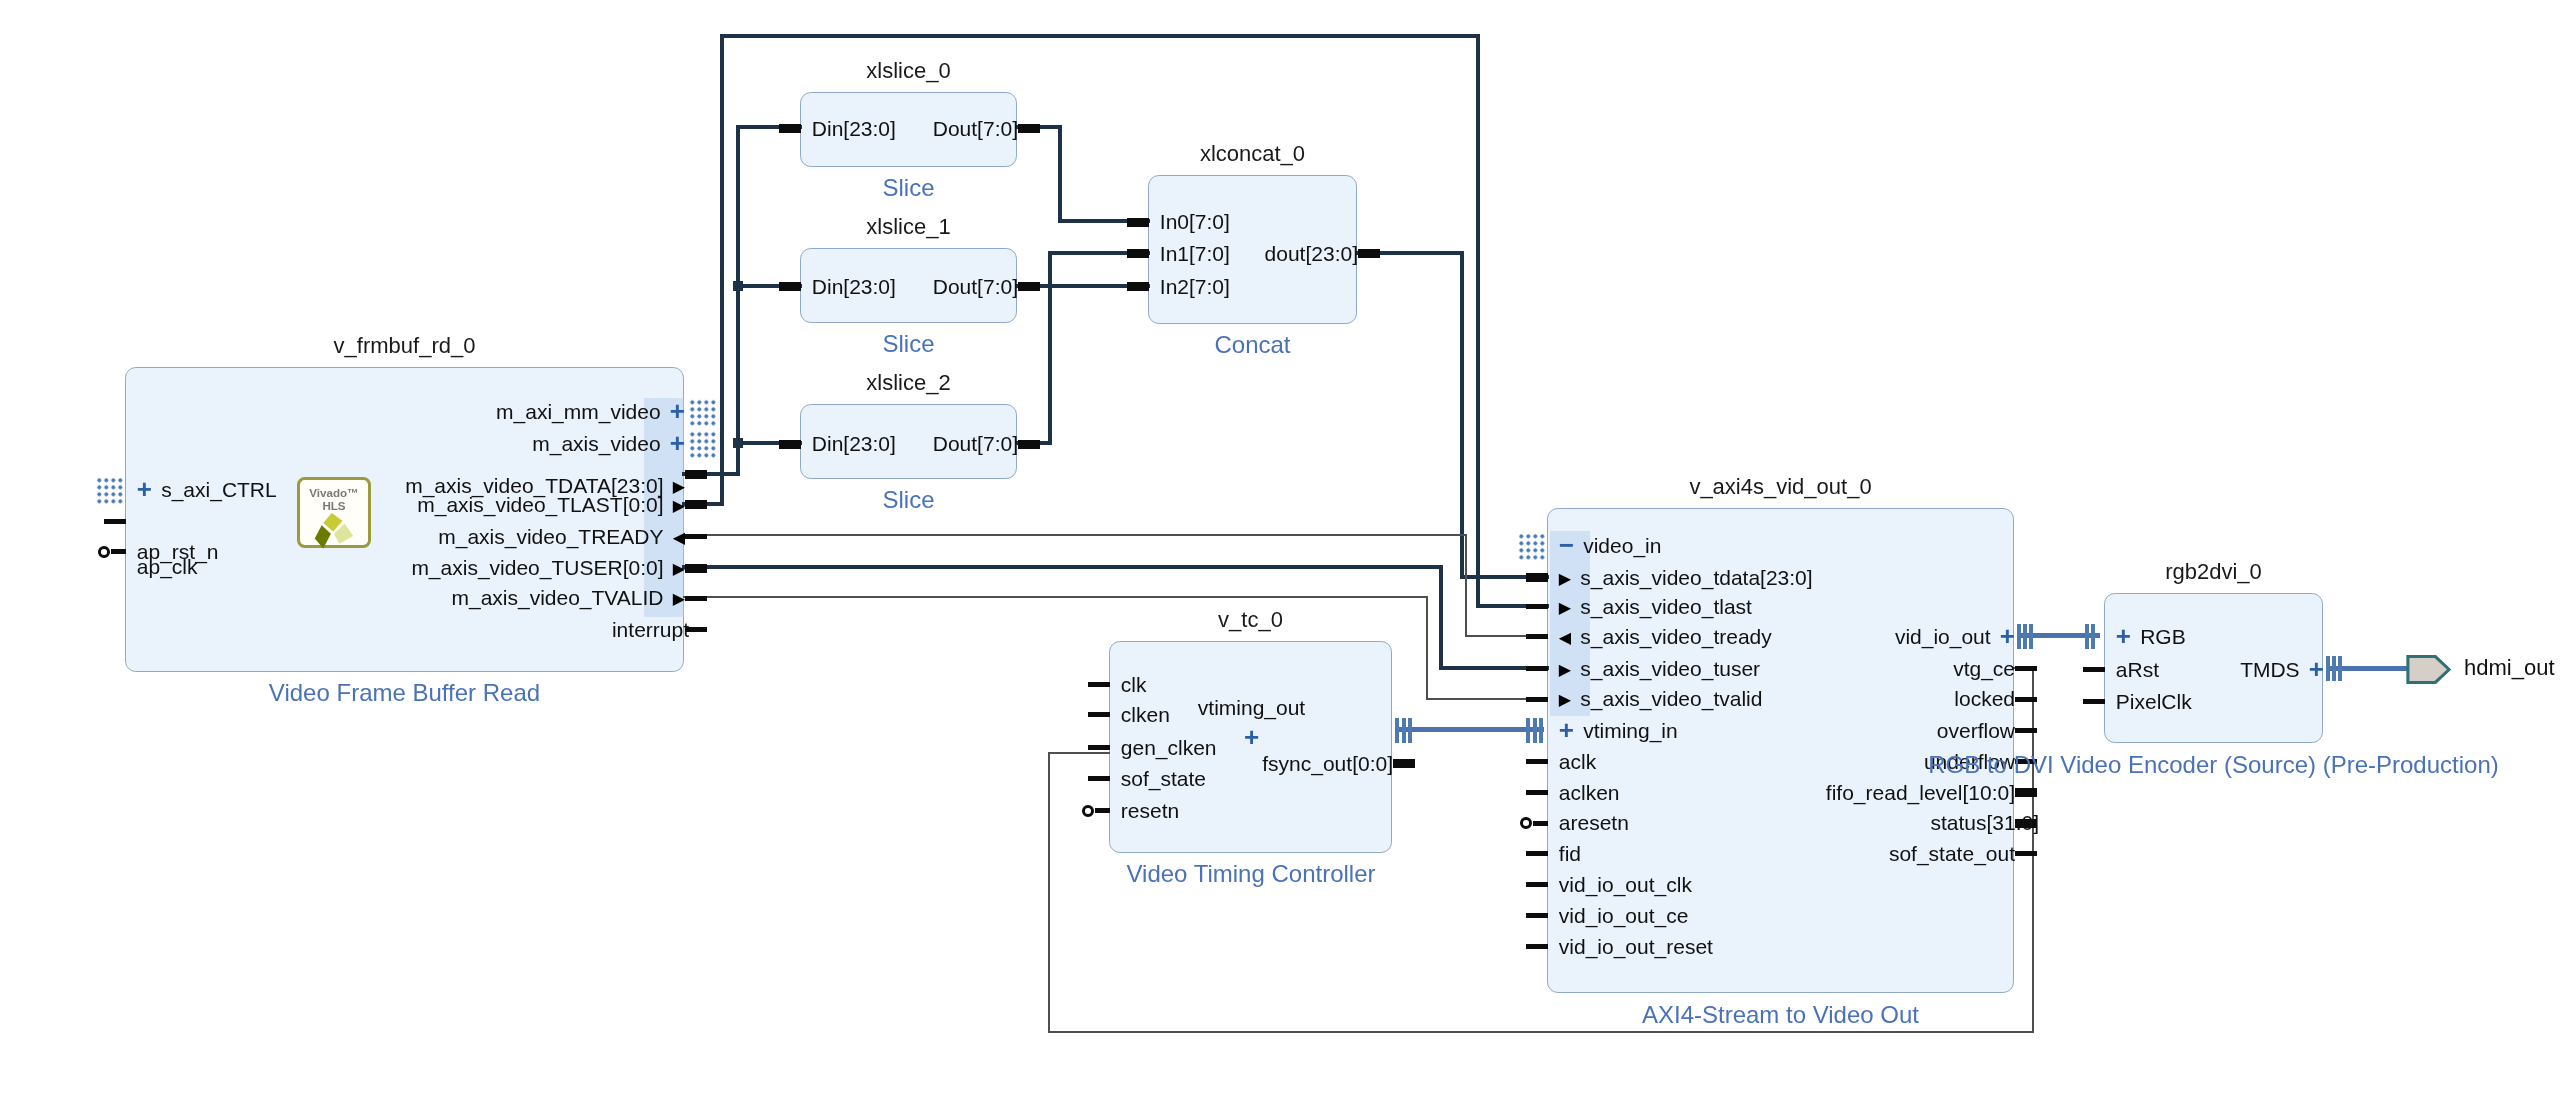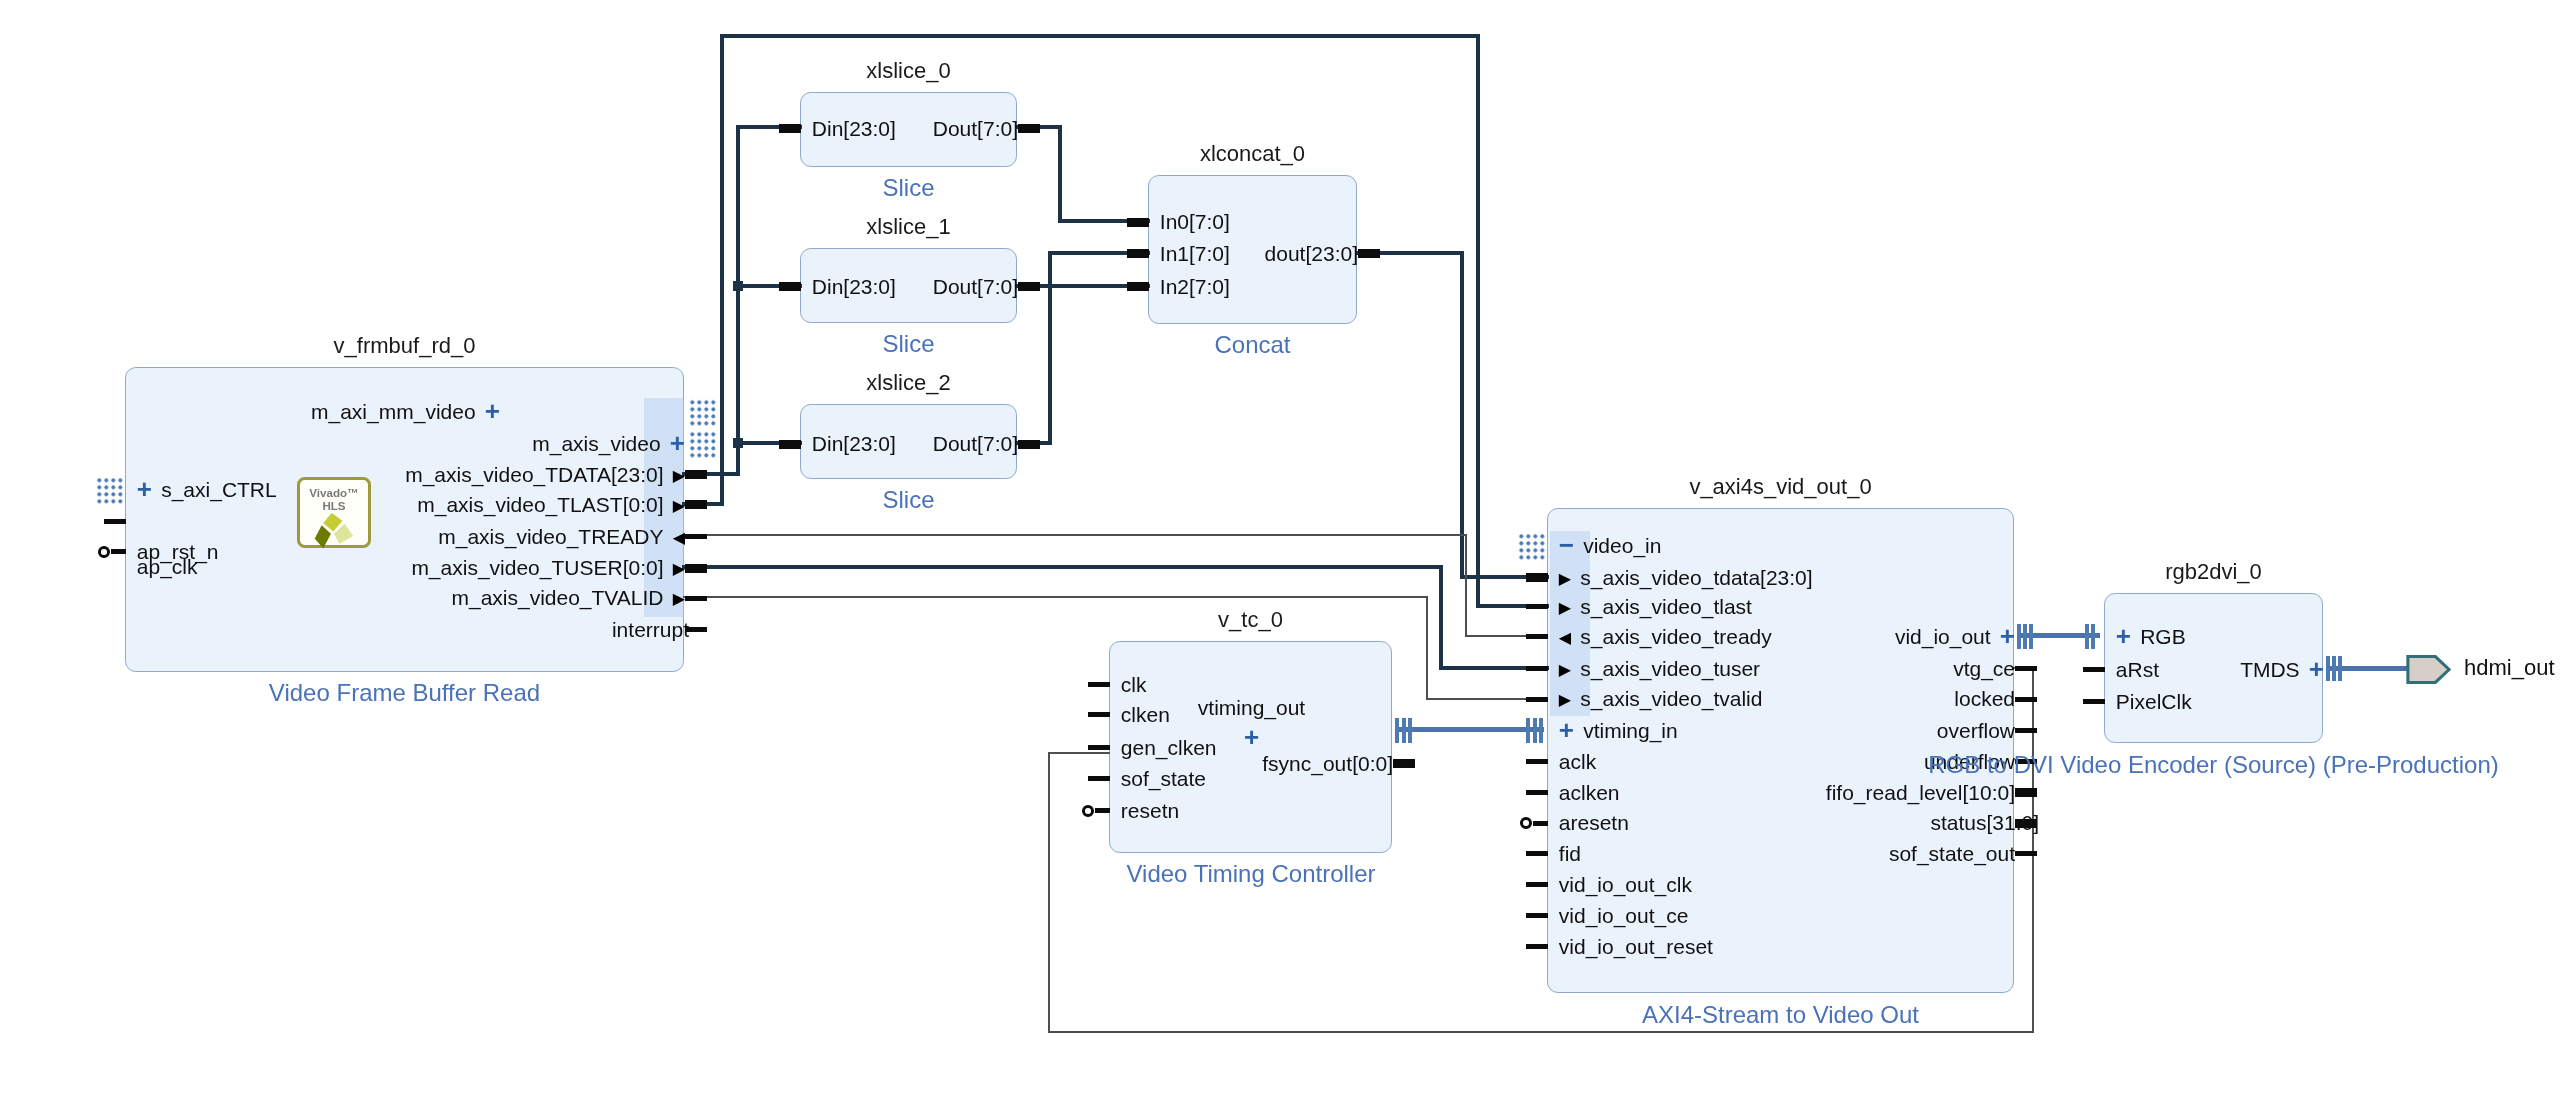--- a/index.html
+++ b/index.html
@@ -102,31 +102,31 @@
       <div class="stub-iface" style="left: -31px; top: 108px; position: absolute;"></div>
       <div class="port-row left" style="left: 0px; top: 140px; width: 559px; height: 28px; position: absolute; margin-top: 45px;">
         <span class="plabel">ap_clk</span>
       </div>
       <div class="stub" style="left: -21.6px; top: 151px; width: 21.6px; height: 5.4px; position: absolute;"></div>
       <div class="port-row left" style="left: 0px; top: 170px; width: 559px; height: 28px; position: absolute;">
         <span class="plabel">ap_rst_n</span>
       </div>
       <div class="stub" style="left: -15.4px; top: 181px; width: 15.4px; height: 5.4px; position: absolute;"></div>
       <div class="inv-circle" style="left: -28px; top: 178px; position: absolute;"></div>
-      <div class="port-row right" style="left: 0px; top: 30px; width: 559px; height: 28px; position: absolute; justify-content: center;">
+      <div class="port-row right" style="left: 0px; top: 30px; width: 559px; height: 28px; position: absolute;">
         <span class="plabel">m_axi_mm_video</span>
         <span class="plus">+</span>
       </div>
       <div class="stub-iface" style="left: 562px; top: 30px; position: absolute;"></div>
       <div class="port-row right" style="left: 0px; top: 62px; width: 559px; height: 28px; position: absolute;">
         <span class="plabel">m_axis_video</span>
         <span class="plus">+</span>
       </div>
       <div class="stub-iface" style="left: 562px; top: 62px; position: absolute;"></div>
-      <div class="port-row right" style="left: 0px; top: 93px; width: 559px; height: 28px; position: absolute;">
+      <div class="port-row right" style="left: 0px; top: 104px; width: 559px; height: 28px; position: absolute;">
         <span class="plabel">m_axis_video_TDATA[23:0]</span>
         <span class="tri">▶</span>
       </div>
       <div class="stub" style="left: 559px; top: 102px; width: 21.6px; height: 9.2px; position: absolute;"></div>
       <div class="port-row right" style="left: 0px; top: 123px; width: 559px; height: 28px; position: absolute;">
         <span class="plabel">m_axis_video_TLAST[0:0]</span>
         <span class="tri">▶</span>
       </div>
       <div class="stub" style="left: 559px; top: 132px; width: 21.6px; height: 9.2px; position: absolute;"></div>
       <div class="port-row right" style="left: 0px; top: 155px; width: 559px; height: 28px; position: absolute;">

